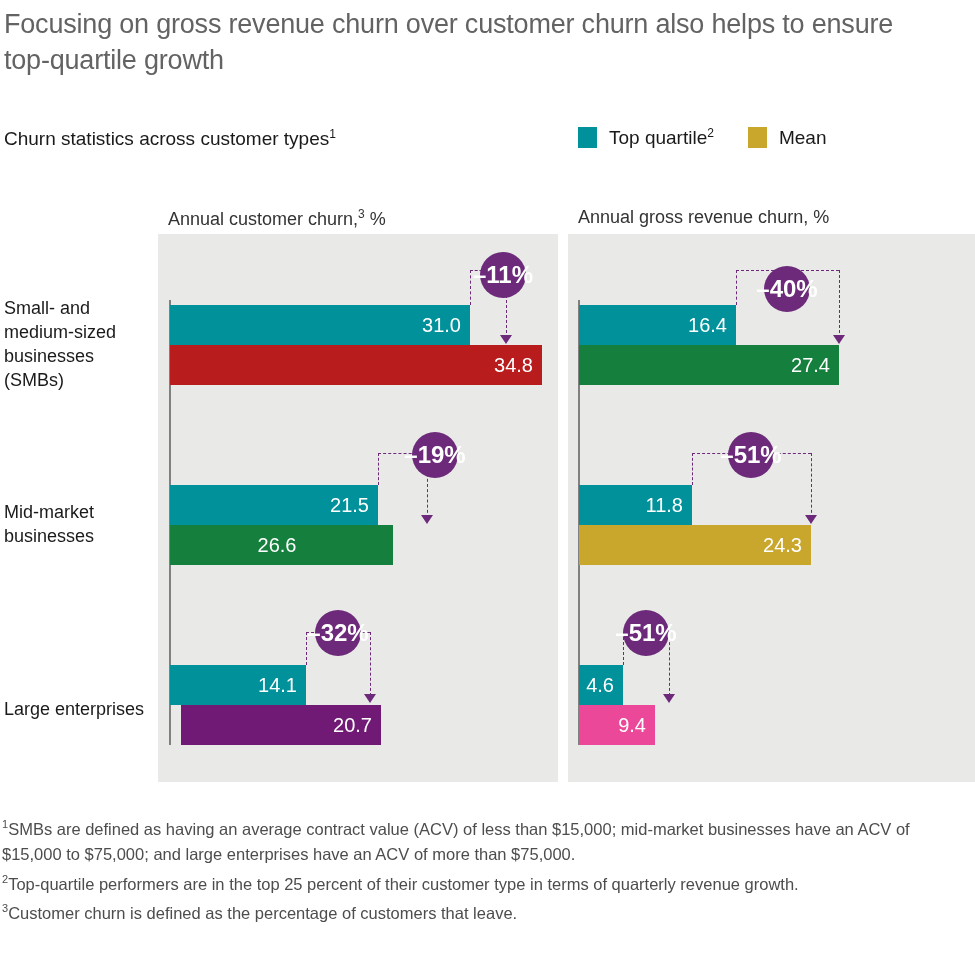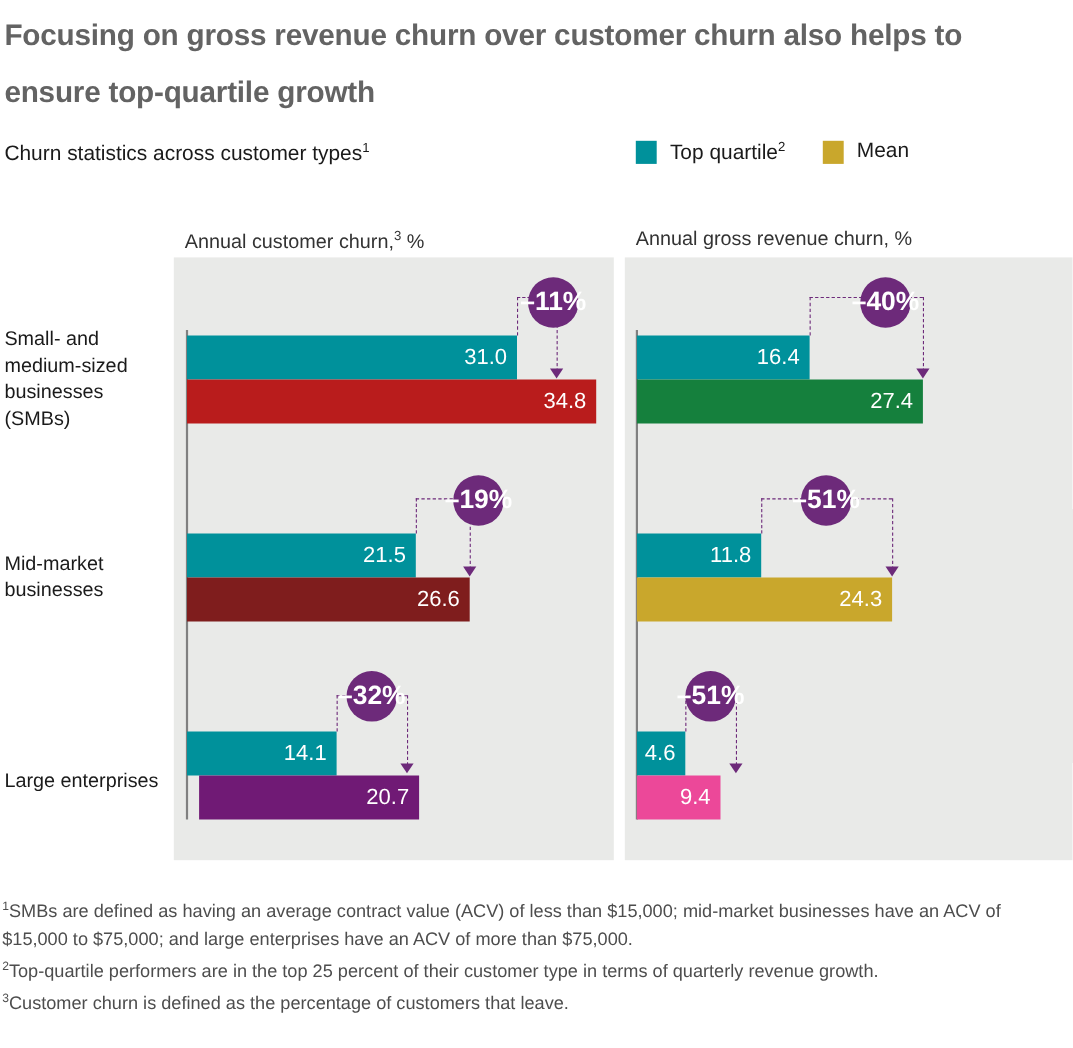--- a/index.html
+++ b/index.html
@@ -11,22 +11,22 @@
     color: #333333;
     overflow: hidden;
     position: relative;
   }
 
   
   #title {
     position: absolute;
     left: 4px; top: 6px; width: 930px;
     font-size: 27px;
-    line-height: 52px;
-    font-weight: 700;
+    line-height: 36px;
+    font-weight: 400;
     color: #636363;
     letter-spacing: -0.2px;
   }
 
   
   #subtitle {
     position: absolute;
     left: 4px; top: 127px;
     font-size: 19px;
     font-weight: 400;
@@ -181,21 +181,21 @@
     <div class="dash-v" style="left:312px; top:36px; height:35px;"></div>
     <div class="dash-h" style="left:312px; top:36px; width:36px;"></div>
     <div class="dash-v" style="left:348px; top:36px; height:68px;"></div>
     <div class="arrowhead" style="left:342px; top:101px;"></div>
     <div class="delta-circle" style="left:322px; top:18px;">–11%</div>
   </div>
 
   <div class="bar" style="left:12px; top:251px; width:208px; background:#00919b;">
     <span class="bar-value">21.5</span>
   </div>
-  <div class="bar" style="left:12px; top:291px; width:257px; background:#7f1d1d;">
+  <div class="bar" style="left:12px; top:291px; width:223px; background:#15803d;justify-content:center;">
     <span class="bar-value">26.6</span>
   </div>
   <div class="delta-group">
     <div class="dash-v" style="left:220px; top:219px; height:32px;"></div>
     <div class="dash-h" style="left:220px; top:219px; width:49px;"></div>
     <div class="dash-v" style="left:269px; top:219px; height:65px;"></div>
     <div class="arrowhead" style="left:263px; top:281px;"></div>
     <div class="delta-circle" style="left:222px; top:198px;margin-left:32px;">–19%</div>
   </div>
 
@@ -221,21 +221,21 @@
     <span class="bar-value">16.4</span>
   </div>
   <div class="bar" style="left:11px; top:111px; width:260px; background:#15803d;">
     <span class="bar-value">27.4</span>
   </div>
   <div class="delta-group">
     <div class="dash-v" style="left:168px; top:36px; height:35px;"></div>
     <div class="dash-h" style="left:168px; top:36px; width:103px;"></div>
     <div class="dash-v" style="left:271px; top:36px; height:68px;"></div>
     <div class="arrowhead" style="left:265px; top:101px;"></div>
-    <div class="delta-circle" style="left:196px; top:18px;margin-left:18px;">–40%</div>
+    <div class="delta-circle" style="left:196px; top:32px;">–40%</div>
   </div>
 
   <div class="bar" style="left:11px; top:251px; width:113px; background:#00919b;">
     <span class="bar-value">11.8</span>
   </div>
   <div class="bar" style="left:11px; top:291px; width:232px; background:#c9a72c;">
     <span class="bar-value">24.3</span>
   </div>
   <div class="delta-group">
     <div class="dash-v" style="left:124px; top:219px; height:32px;"></div>

